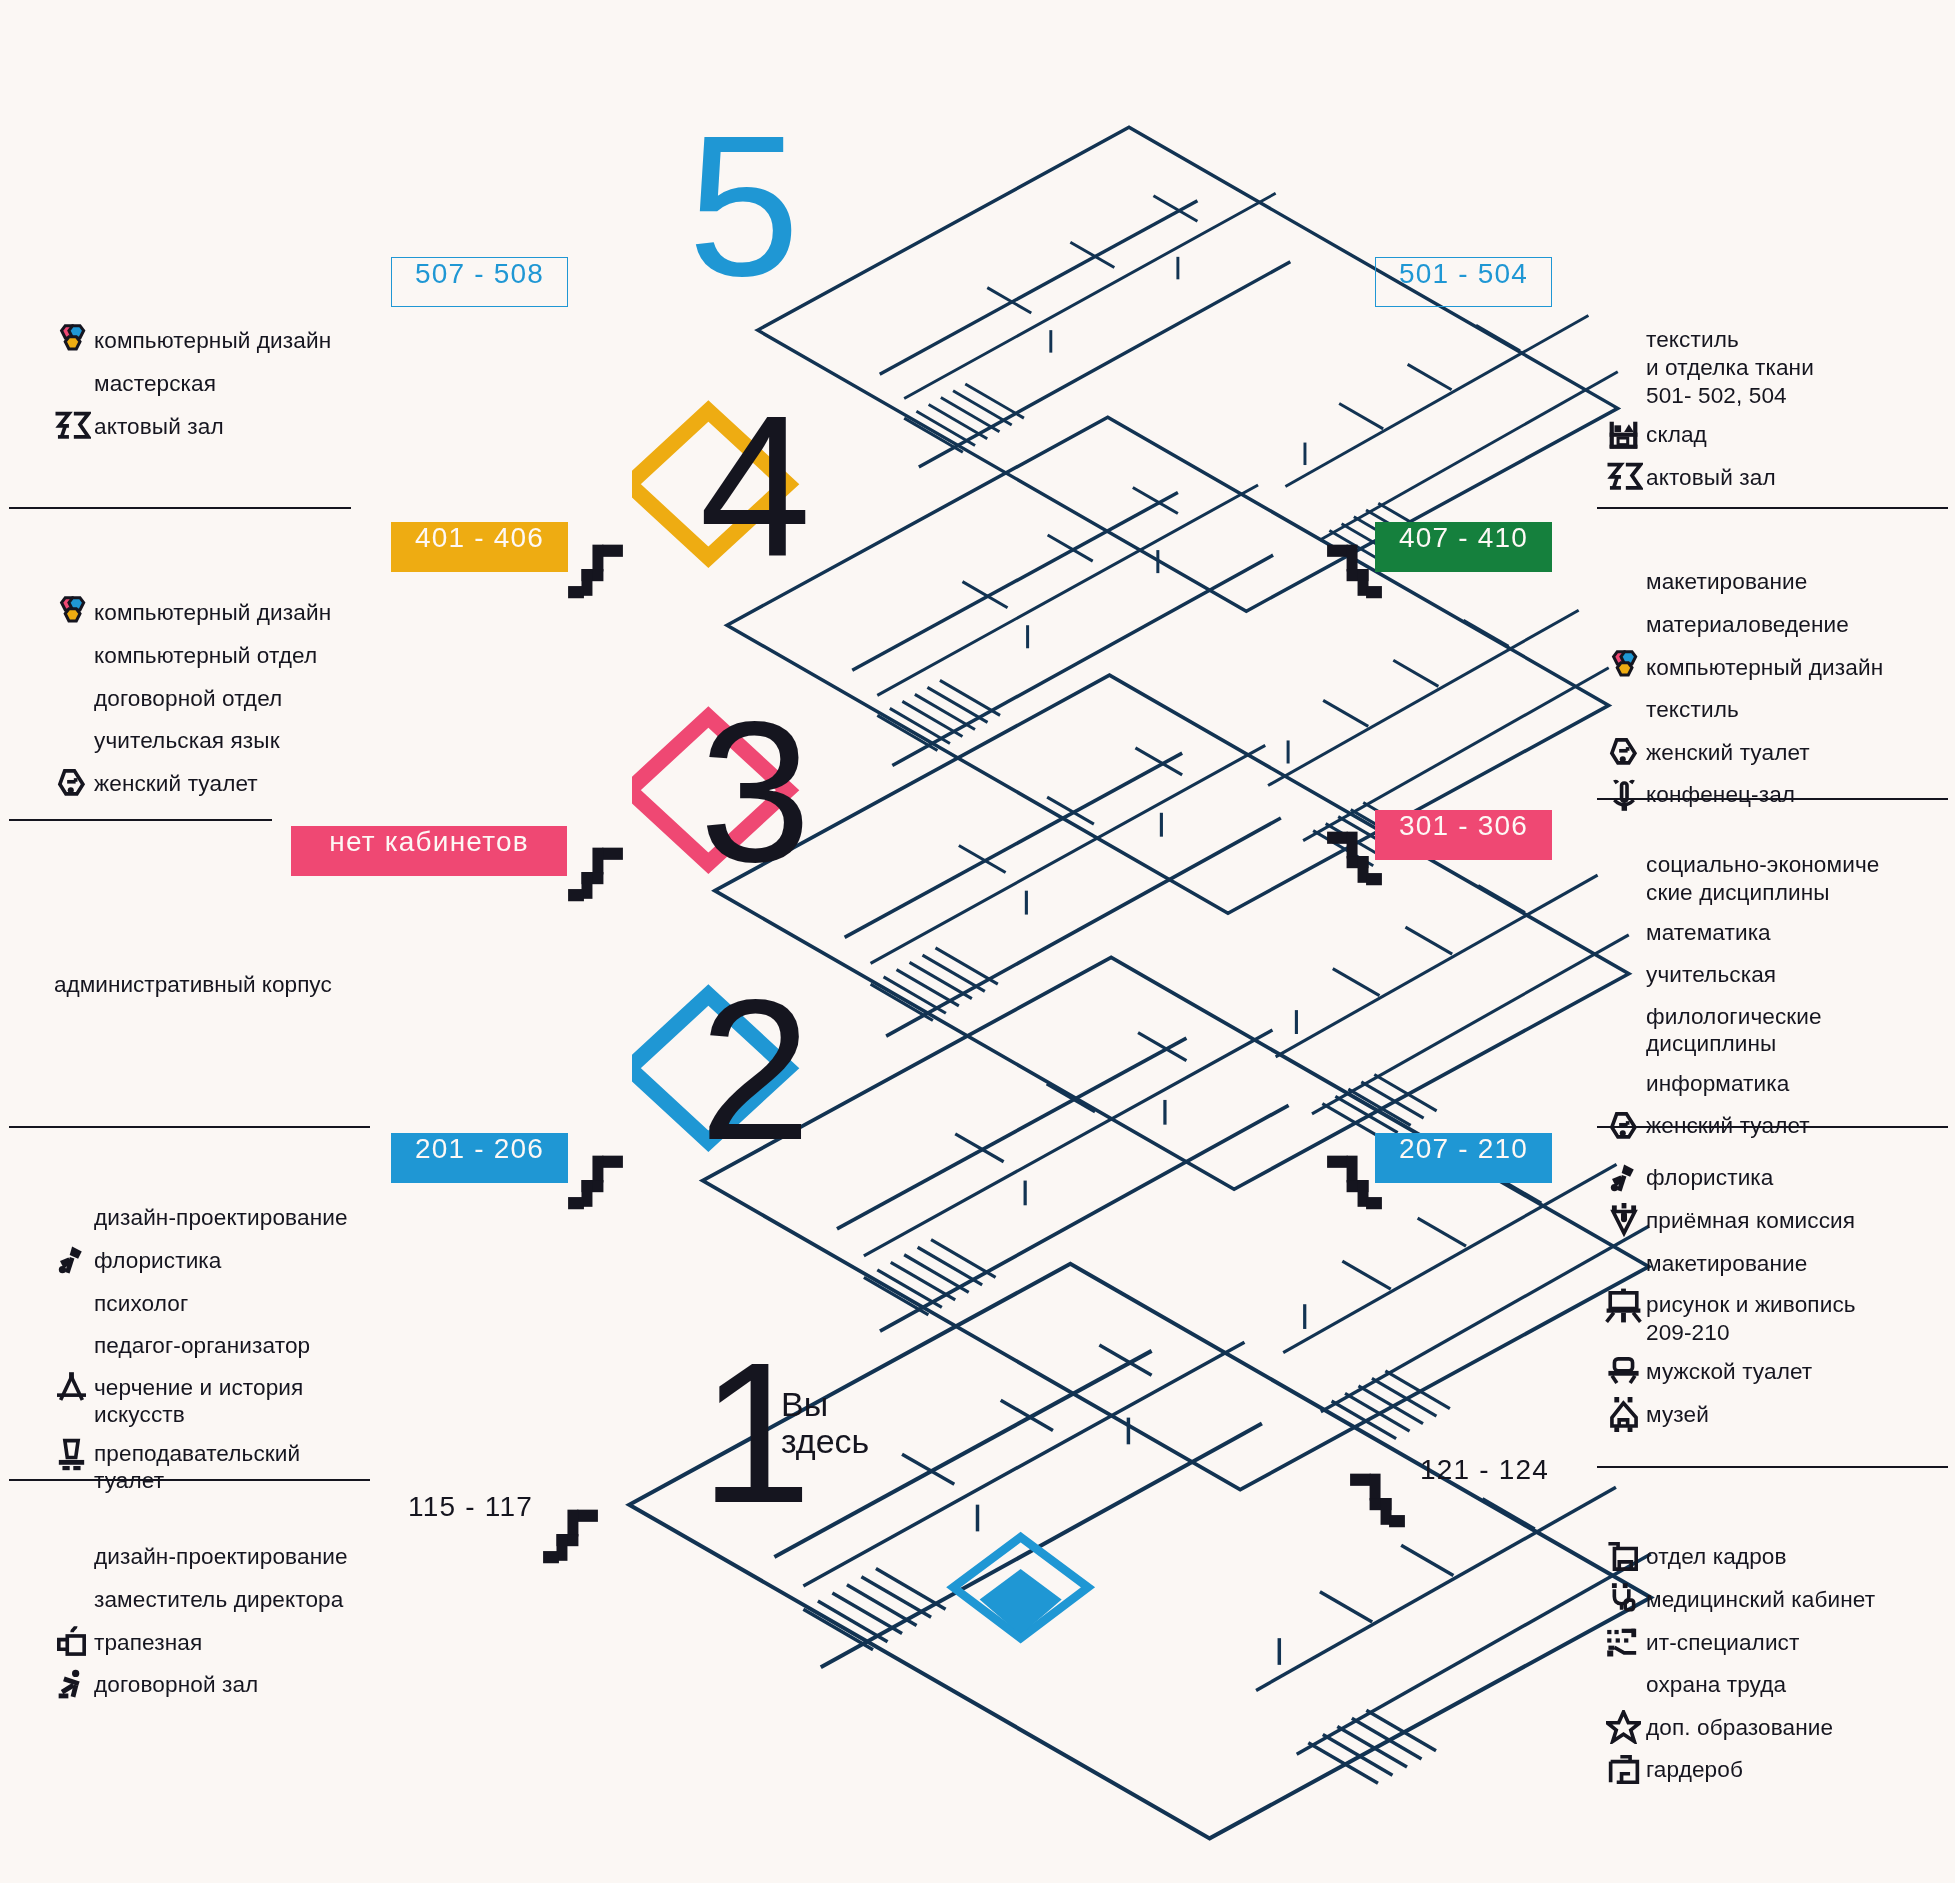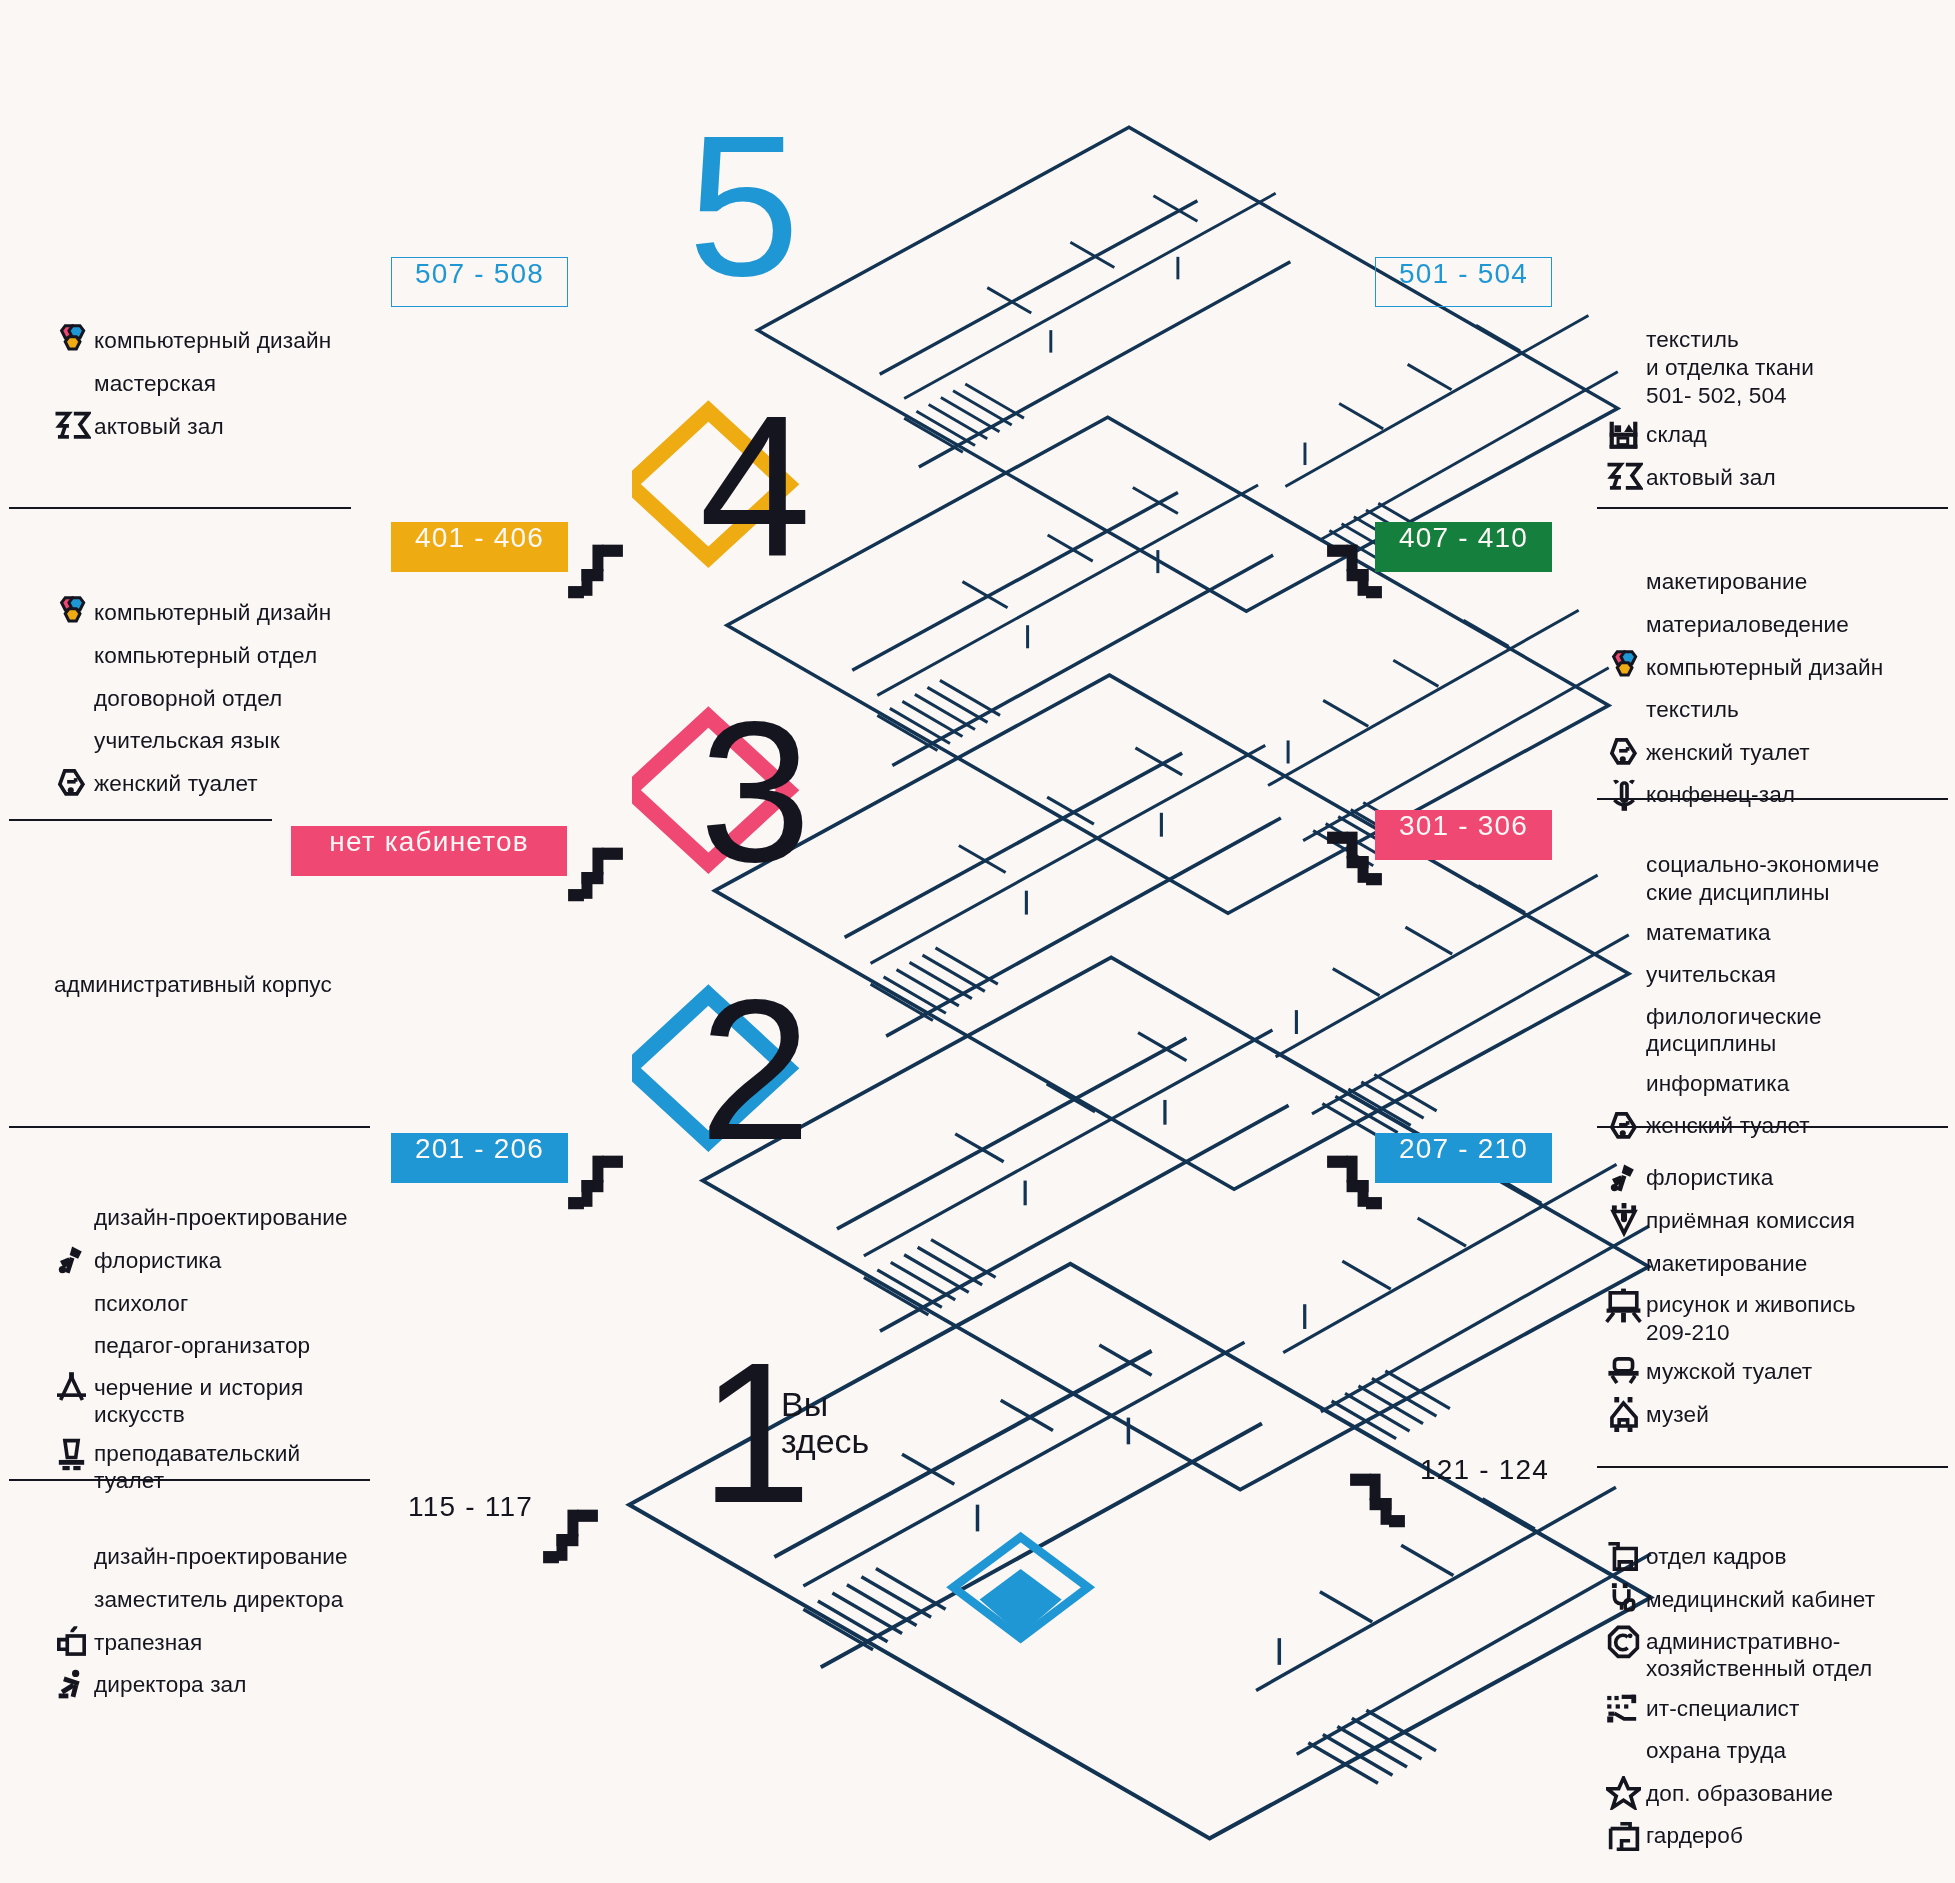--- a/index.html
+++ b/index.html
@@ -433,21 +433,21 @@
         <svg width="34" height="34" viewBox="0 0 56 56">
           <g fill="#15151f">
             <circle cx="34" cy="9" r="6"></circle>
             <rect x="14" y="18" width="26" height="8" transform="rotate(18 27 22)"></rect>
             <rect x="10" y="30" width="22" height="8" transform="rotate(-32 21 34)"></rect>
             <rect x="28" y="28" width="8" height="20" transform="rotate(14 32 38)"></rect>
             <rect x="6" y="42" width="16" height="8"></rect>
           </g>
         </svg>
       </span>
-      <span class="leg-txt">директора зал</span>
+      <span class="leg-txt">договорной зал</span>
     </div>
   </div>
 
   <div class="legend-col" style="left:1601px;top:324px;width:342px;">
     <div class="leg-row">
       <span class="leg-ico"></span>
       <span class="leg-txt two" style="white-space:pre-line">текстиль
 и отделка ткани
 501- 502, 504</span>
     </div>
@@ -665,31 +665,20 @@
           <g fill="#15151f">
             <rect x="6" y="2" width="8" height="8"></rect>
             <rect x="24" y="2" width="8" height="8"></rect>
           </g>
           <path d="M10 12 V24 q0 12 12 12 q12 0 12 -12 V12" fill="none" stroke="#15151f" stroke-width="6"></path>
           <path d="M22 36 V46" stroke="#15151f" stroke-width="6"></path>
           <rect x="28" y="30" width="14" height="16" rx="4" fill="none" stroke="#15151f" stroke-width="6"></rect>
         </svg>
       </span>
       <span class="leg-txt">медицинский кабинет</span>
-    </div>
-    <div class="leg-row">
-      <span class="leg-ico">
-        <svg width="35" height="35" viewBox="0 0 58 58">
-          <polygon points="20,4 38,4 52,18 52,38 38,52 20,52 6,38 6,18" fill="none" stroke="#15151f" stroke-width="6"></polygon>
-          <path d="M36 20 a12 12 0 1 0 0 18" fill="none" stroke="#15151f" stroke-width="6"></path>
-          <circle cx="40" cy="18" r="4" fill="#15151f"></circle>
-        </svg>
-      </span>
-      <span class="leg-txt two" style="white-space:pre-line">административно-
-хозяйственный отдел</span>
     </div>
     <div class="leg-row">
       <span class="leg-ico">
         <svg width="35" height="32" viewBox="0 0 58 52">
           <g fill="#15151f">
             <rect x="2" y="6" width="7" height="7"></rect>
             <rect x="14" y="6" width="7" height="7"></rect>
             <rect x="26" y="4" width="22" height="7"></rect>
             <rect x="42" y="4" width="8" height="14"></rect>
             <rect x="2" y="20" width="7" height="7"></rect>

